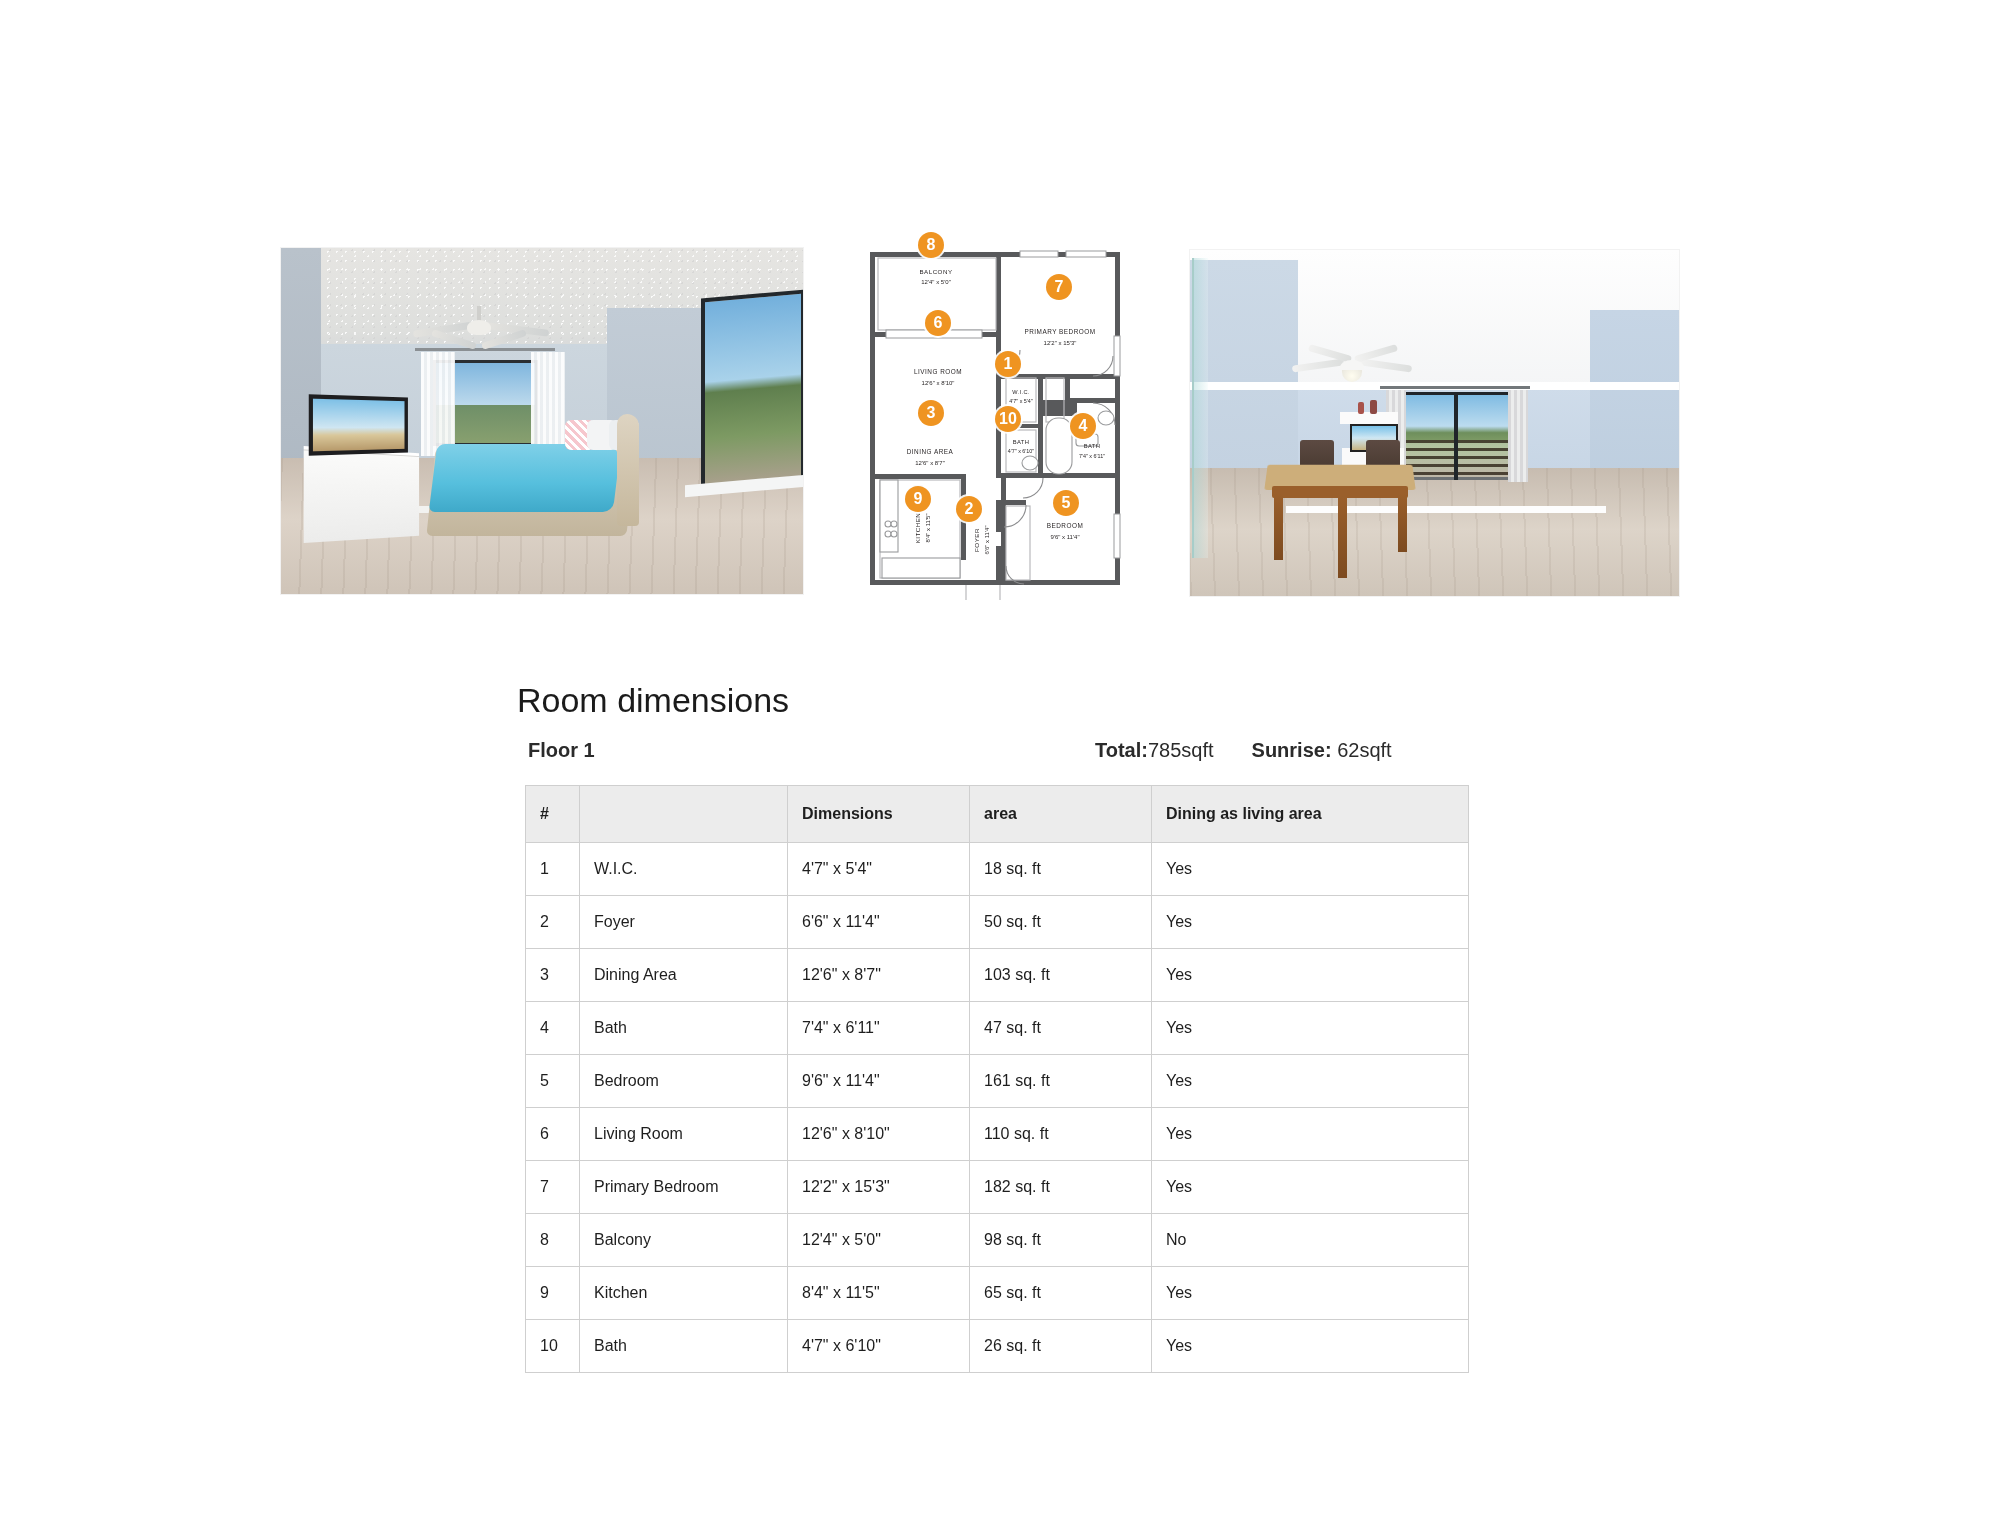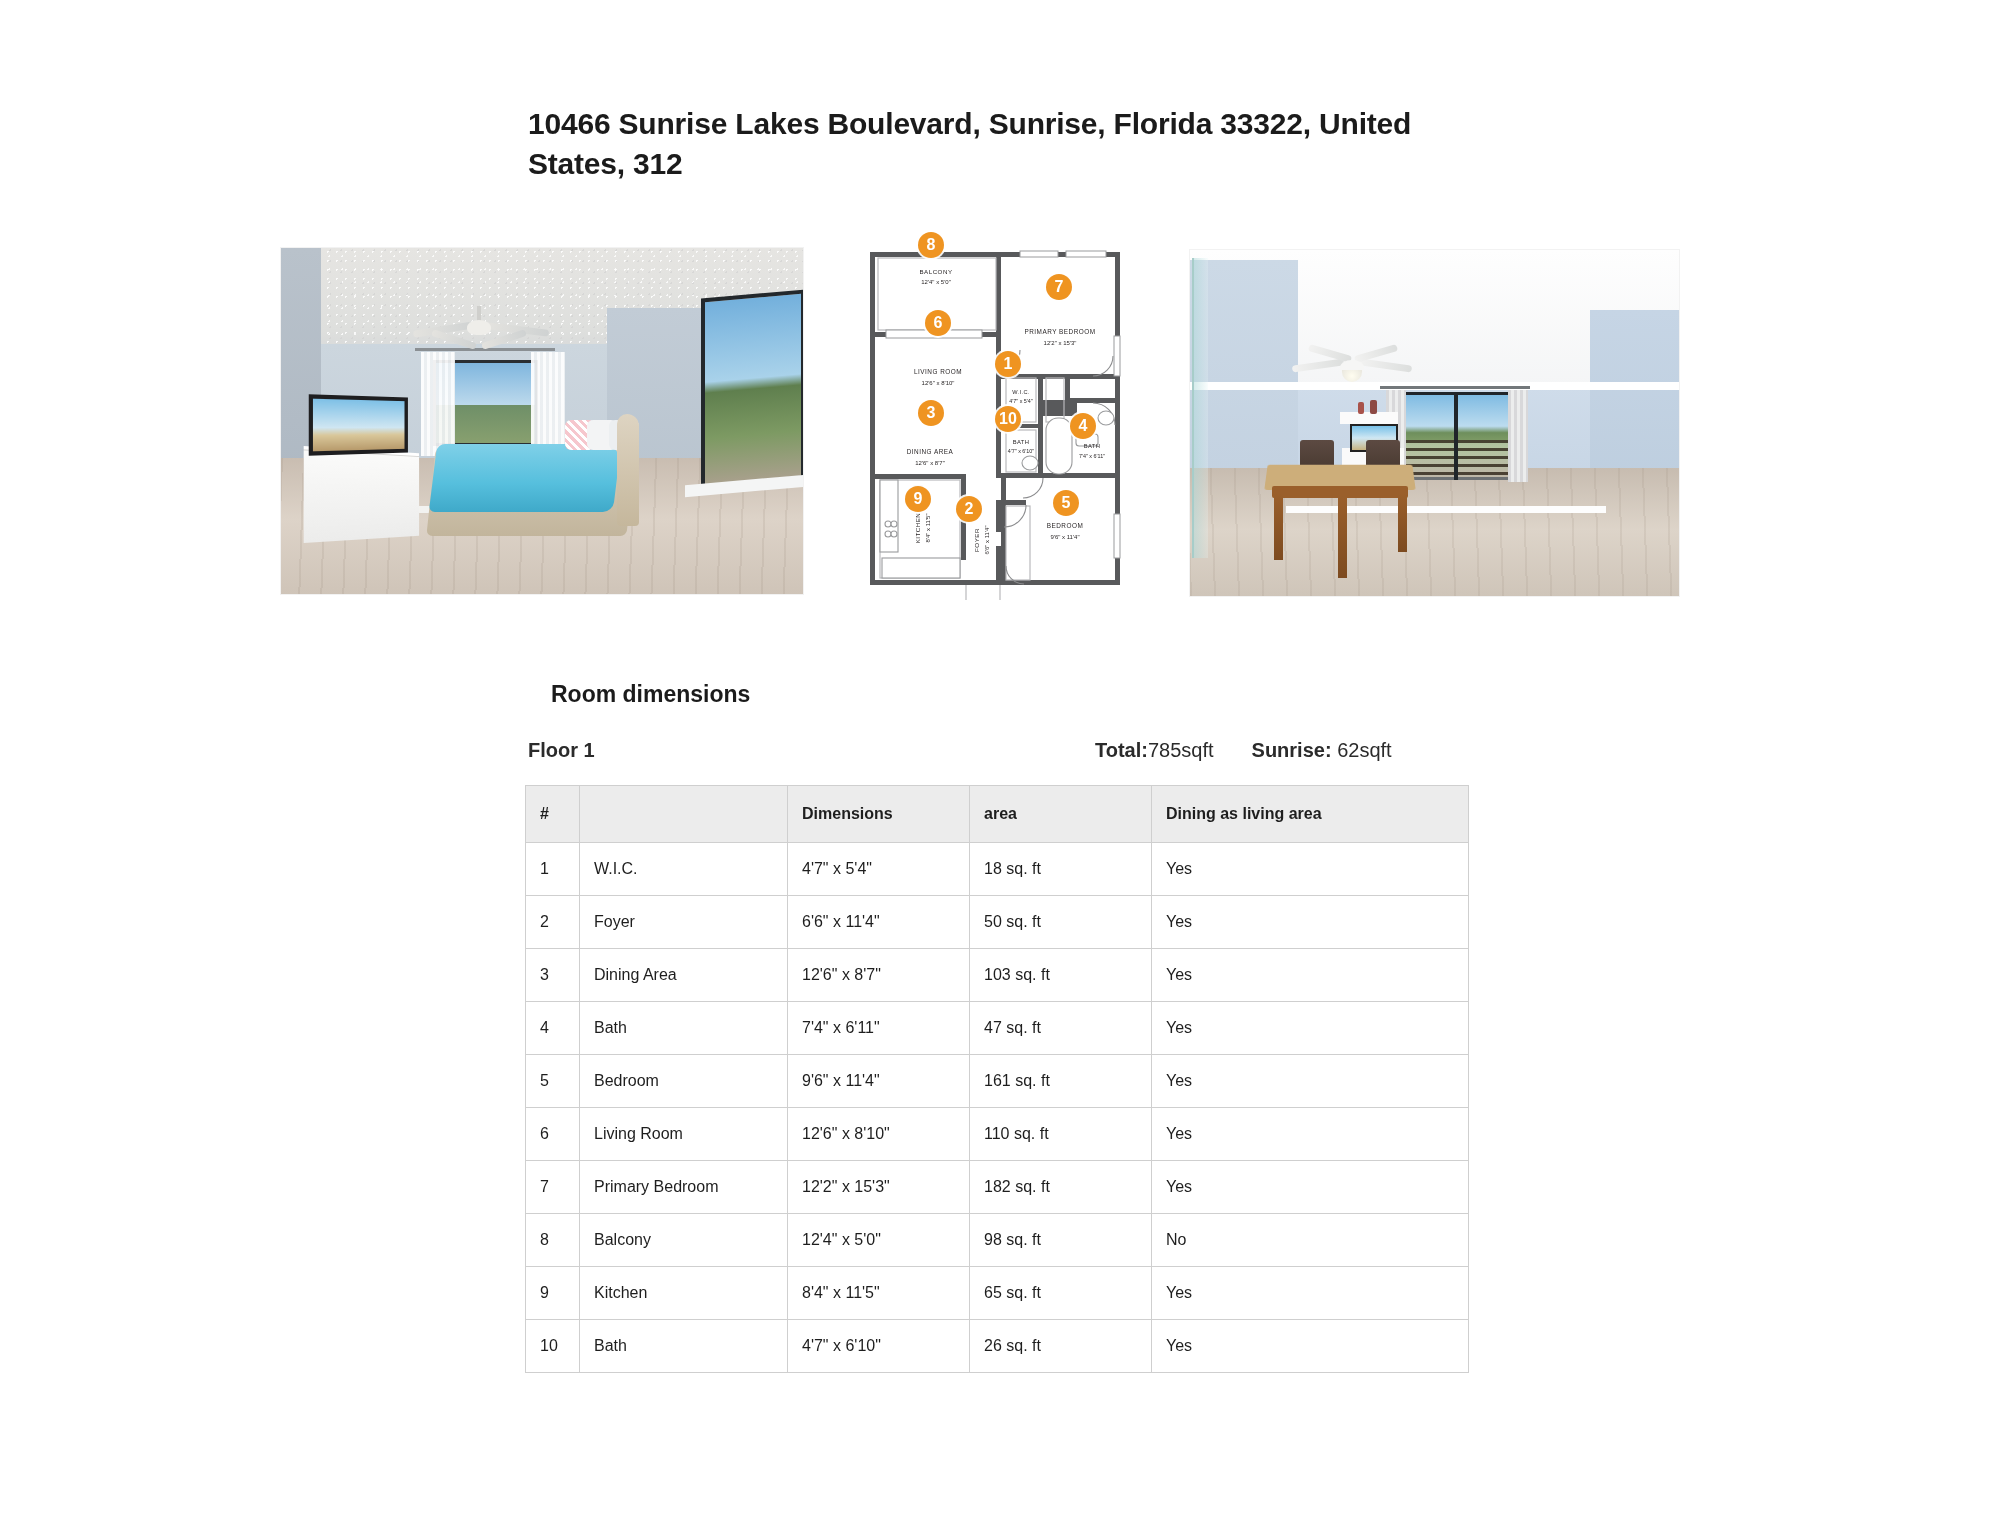--- a/index.html
+++ b/index.html
@@ -288,24 +288,24 @@
     font-size: 16px;
     width: 26px;
     height: 26px;
     line-height: 1;
     z-index: 6;
   }
 
   
   .section-title {
     position: absolute;
-    left: 551px;
+    left: 517px;
     top: 681px;
-    font-size: 23px;
-    font-weight: bold;
+    font-size: 34px;
+    font-weight: normal;
     color: #1b1b1b;
   }
   .floor-label {
     position: absolute;
     left: 528px;
     top: 739px;
     font-size: 20px;
     font-weight: bold;
     color: #2b2b2b;
     text-align: right;
@@ -350,21 +350,20 @@
   col.c-name { width: 208px; }
   col.c-dim  { width: 182px; }
   col.c-sqft { width: 182px; }
   col.c-liv  { width: 317px; }
 </style>
 </head>
 <body>
 
 <div class="page">
 
-  <div class="title">10466 Sunrise Lakes Boulevard, Sunrise, Florida 33322, United States, 312</div>
 
   <div class="media-row">
 
     <div class="photo photo-left">
       <div class="ph bd-ceiling"></div>
       <div class="ph bd-wall-back"></div>
       <div class="ph bd-wall-right"></div>
       <div class="ph bd-wall-left"></div>
       <div class="ph bd-floor"></div>
       <div class="ph bd-rod"></div>

